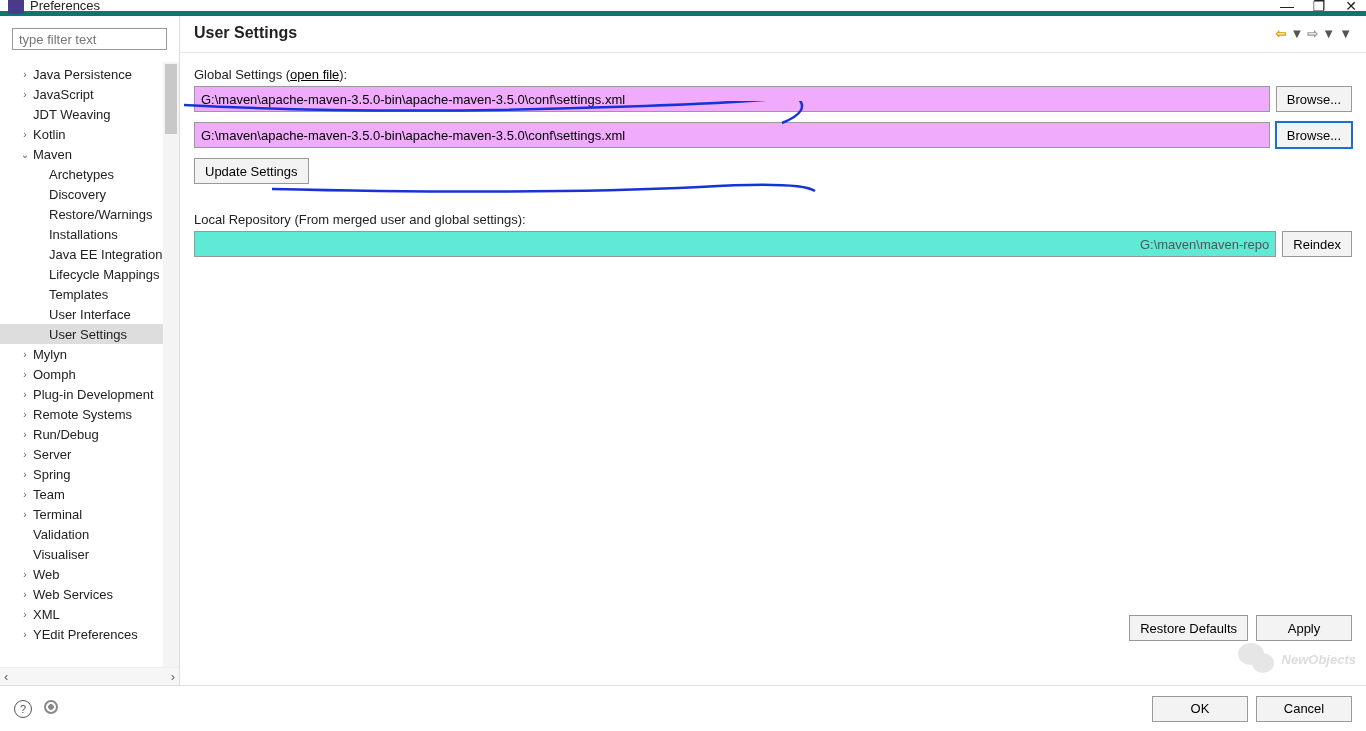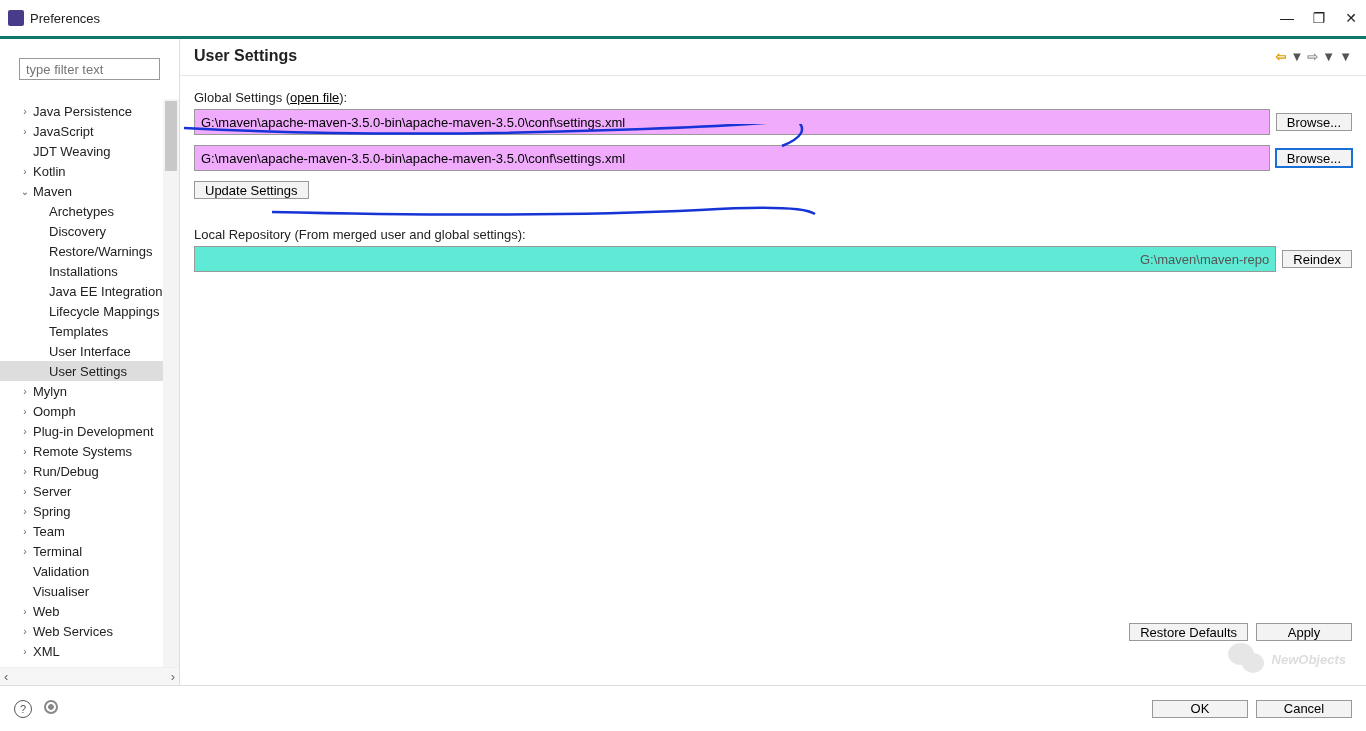--- a/index.html
+++ b/index.html
@@ -1,24 +1,24 @@
 <!DOCTYPE html>
 <html><head>
 <meta charset="utf-8">
 <style>
 * { box-sizing: border-box; margin: 0; padding: 0; font-family: "Segoe UI", Tahoma, sans-serif; font-size: 13px; }
 body { background: #fff; color: #222; width: 1366px; height: 731px; overflow: hidden; display: flex; flex-direction: column; }
-.titlebar { height: 39px; display: flex; align-items: center; padding: 0 8px; border-bottom: 3px solid #0f766e; }
+.titlebar { height: 16px; display: flex; align-items: center; padding: 0 8px; border-bottom: 5px solid #0f766e; }
 .titlebar .icon { width: 16px; height: 16px; margin-right: 6px; background: #4a3a8a; border-radius: 2px; display:inline-block; }
 .titlebar .title { flex: 1; }
 .titlebar .winbtns { display: flex; gap: 18px; }
 .titlebar .winbtn { width: 14px; height: 14px; cursor: pointer; display:flex; align-items:center; justify-content:center; font-size:14px; }
 .main { flex: 1; display: flex; overflow: hidden; }
 .sidebar { width: 180px; border-right: 1px solid #ddd; display: flex; flex-direction: column; }
-.filter { margin: 19px; border-radius: 7px; }
+.filter { margin: 12px; border-radius: 7px; }
 .filter input { width: 100%; height: 22px; padding: 2px 6px; border: 1px solid #999; color: #777; }
 .tree { flex: 1; overflow-y: auto; overflow-x: hidden; padding: 2px 0; position: relative; }
 .tree-item { display: flex; align-items: center; height: 20px; padding-right: 4px; cursor: pointer; white-space: nowrap; }
 .tree-item.selected { background: #ddd; }
 .tw { width: 14px; text-align: center; color: #666; font-size: 10px; }
 .tree-label { padding-left: 1px; }
 .ind1 { padding-left: 18px; }
 .ind2 { padding-left: 34px; }
 .tree-scrollbar { position:absolute; right:0; top:0; width:16px; height:100%; background:#f4f4f4; }
 .tree-scrollbar .thumb { position:absolute; left:2px; width:12px; background:#c8c8c8; }
@@ -29,32 +29,32 @@
 .nav-arrows { display: flex; align-items: center; gap: 4px; }
 .nav-arrows span { font-size: 13px; cursor: pointer; }
 .arrow-back { color: #d99b00; font-weight: bold; }
 .arrow-fwd { color: #999; font-weight: bold; }
 .arrow-drop { color:#555; font-size:8px; }
 .content-body { flex: 1; padding: 14px; overflow: auto; position: relative; }
 .row-label { margin-bottom: 4px; }
 .row { display: flex; align-items: center; gap: 6px; margin-bottom: 10px; }
 .row input[type=text] { flex: 1; height: 26px; padding: 2px 6px; border: 1px solid #999; background:#f0abfc; }
 .row input.readonly { background:#5eead4; color:#555;text-align:right; }
-.btn { height: 18px; padding: 0 10px; border: 1px solid #999; background: #f3f3f3; cursor: pointer; min-width: 62px; }
+.btn { height: 26px; padding: 0 10px; border: 1px solid #999; background: #f3f3f3; cursor: pointer; min-width: 62px; }
 .btn.focused { border: 1px solid #1a6fd6; outline: 1px solid #1a6fd6; }
 .link { color: #000000; text-decoration: underline; cursor: pointer; }
 .footer-buttons { position: absolute; right: 14px; bottom: 44px; display: flex; gap: 8px; }
 .footer-buttons .btn { min-width: 96px; }
 .dialog-footer { height: 46px; border-top: 1px solid #ddd; display: flex; align-items: center; padding: 0 14px; }
 .help-icons { display: flex; gap: 12px; }
 .help-circle { width: 18px; height: 18px; border: 1.2px solid #555; border-radius: 50%; display:flex; align-items:center; justify-content:center; font-size:11px; color:#555; cursor:pointer; }
 .help-solid { width: 14px; height: 14px; border: 2px solid #888; border-radius: 50%; background: radial-gradient(circle,#888 40%,transparent 42%); cursor:pointer; }
 .dialog-footer .spacer { flex: 1; }
 .dialog-footer .btn { min-width: 96px; margin-left: 8px; }
-.watermark { position:absolute; right:20px; bottom:10px; color:#ddd; font-size:26px; font-style:italic; font-weight:600; display:flex; align-items:center; gap:6px; pointer-events:none; }
+.watermark { position:absolute; right:10px; bottom:10px; color:#ddd; font-size:26px; font-style:italic; font-weight:600; display:flex; align-items:center; gap:6px; pointer-events:none; }
 .watermark .bubble { width:38px; height:32px; position:relative; }
 .watermark .bubble::before, .watermark .bubble::after { content:""; position:absolute; border-radius:50%; background:#e6e6e6; }
 .watermark .bubble::before { width:26px; height:22px; top:0; left:0; }
 .watermark .bubble::after { width:22px; height:20px; top:10px; left:14px; }
 .annotation { position:absolute; pointer-events:none; }
 </style>
 </head>
 <body>
 
 <div class="titlebar">

